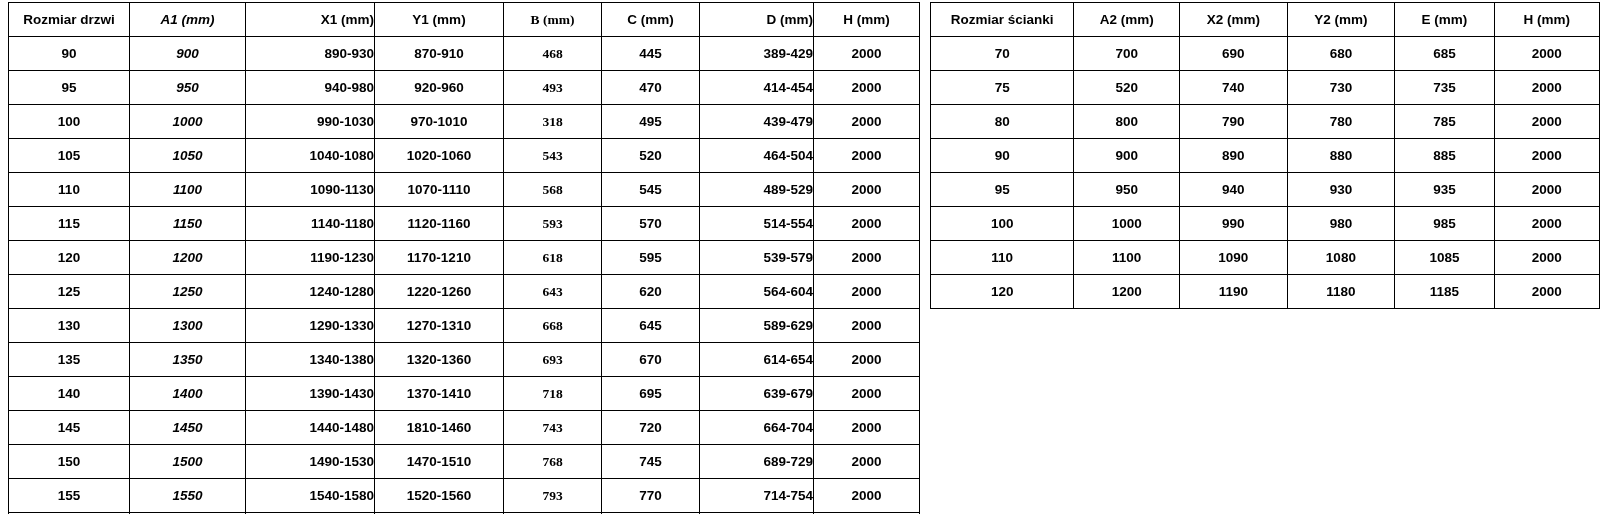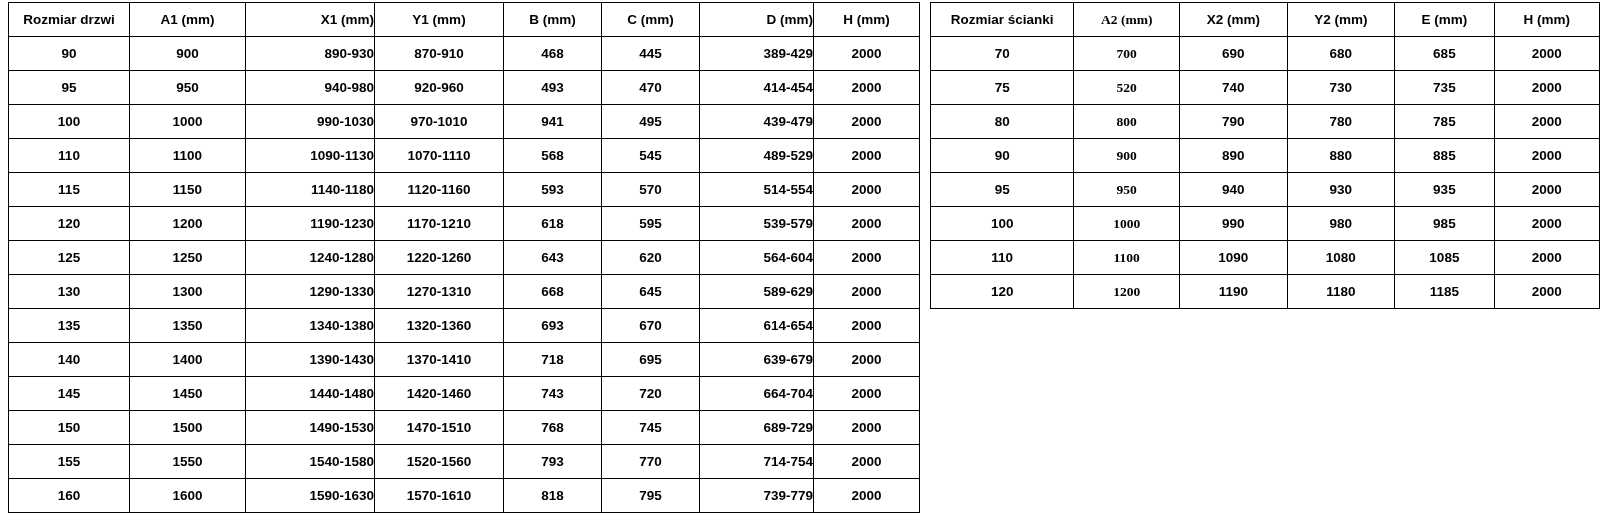--- a/index.html
+++ b/index.html
@@ -42,36 +42,36 @@
   table.spec td {
     font-weight: bold;
   }
   
   #doors-table {
     position: absolute;
     left: 8px;
     top: 2px;
   }
   #doors-table th:nth-child(1), #doors-table td:nth-child(1) { width: 120px; }
-  #doors-table th:nth-child(2), #doors-table td:nth-child(2) { width: 115px; }
+  #doors-table th:nth-child(2), #doors-table td:nth-child(2) { width: 115px; font-style: italic; }
   #doors-table th:nth-child(3), #doors-table td:nth-child(3) { width: 128px; text-align: right; }
   #doors-table th:nth-child(4), #doors-table td:nth-child(4) { width: 128px; }
-  #doors-table th:nth-child(5), #doors-table td:nth-child(5) { width: 97px; }
+  #doors-table th:nth-child(5), #doors-table td:nth-child(5) { width: 97px; font-family: Liberation Serif, serif; }
   #doors-table th:nth-child(6), #doors-table td:nth-child(6) { width: 97px; }
   #doors-table th:nth-child(7), #doors-table td:nth-child(7) { width: 113px; text-align: right; }
   #doors-table th:nth-child(8), #doors-table td:nth-child(8) { width: 105px; }
 
   
   #wall-table {
     position: absolute;
     left: 930px;
     top: 2px;
   }
   #wall-table th:nth-child(1), #wall-table td:nth-child(1) { width: 145px; }
-  #wall-table th:nth-child(2), #wall-table td:nth-child(2) { width: 108px; font-family: Liberation Serif, serif; }
+  #wall-table th:nth-child(2), #wall-table td:nth-child(2) { width: 108px; }
   #wall-table th:nth-child(3), #wall-table td:nth-child(3) { width: 110px; }
   #wall-table th:nth-child(4), #wall-table td:nth-child(4) { width: 110px; }
   #wall-table th:nth-child(5), #wall-table td:nth-child(5) { width: 102px; }
   #wall-table th:nth-child(6), #wall-table td:nth-child(6) { width: 108px; }
 </style>
 </head>
 <body>
 
 <div class="page">
 
@@ -107,23 +107,33 @@
           <td>493</td>
           <td>470</td>
           <td>414-454</td>
           <td>2000</td>
         </tr>
         <tr>
           <td>100</td>
           <td>1000</td>
           <td>990-1030</td>
           <td>970-1010</td>
-          <td>941</td>
+          <td>318</td>
           <td>495</td>
           <td>439-479</td>
+          <td>2000</td>
+        </tr>
+        <tr>
+          <td>105</td>
+          <td>1050</td>
+          <td>1040-1080</td>
+          <td>1020-1060</td>
+          <td>543</td>
+          <td>520</td>
+          <td>464-504</td>
           <td>2000</td>
         </tr>
         <tr>
           <td>110</td>
           <td>1100</td>
           <td>1090-1130</td>
           <td>1070-1110</td>
           <td>568</td>
           <td>545</td>
           <td>489-529</td>
@@ -186,21 +196,21 @@
           <td>1370-1410</td>
           <td>718</td>
           <td>695</td>
           <td>639-679</td>
           <td>2000</td>
         </tr>
         <tr>
           <td>145</td>
           <td>1450</td>
           <td>1440-1480</td>
-          <td>1420-1460</td>
+          <td>1810-1460</td>
           <td>743</td>
           <td>720</td>
           <td>664-704</td>
           <td>2000</td>
         </tr>
         <tr>
           <td>150</td>
           <td>1500</td>
           <td>1490-1530</td>
           <td>1470-1510</td>

